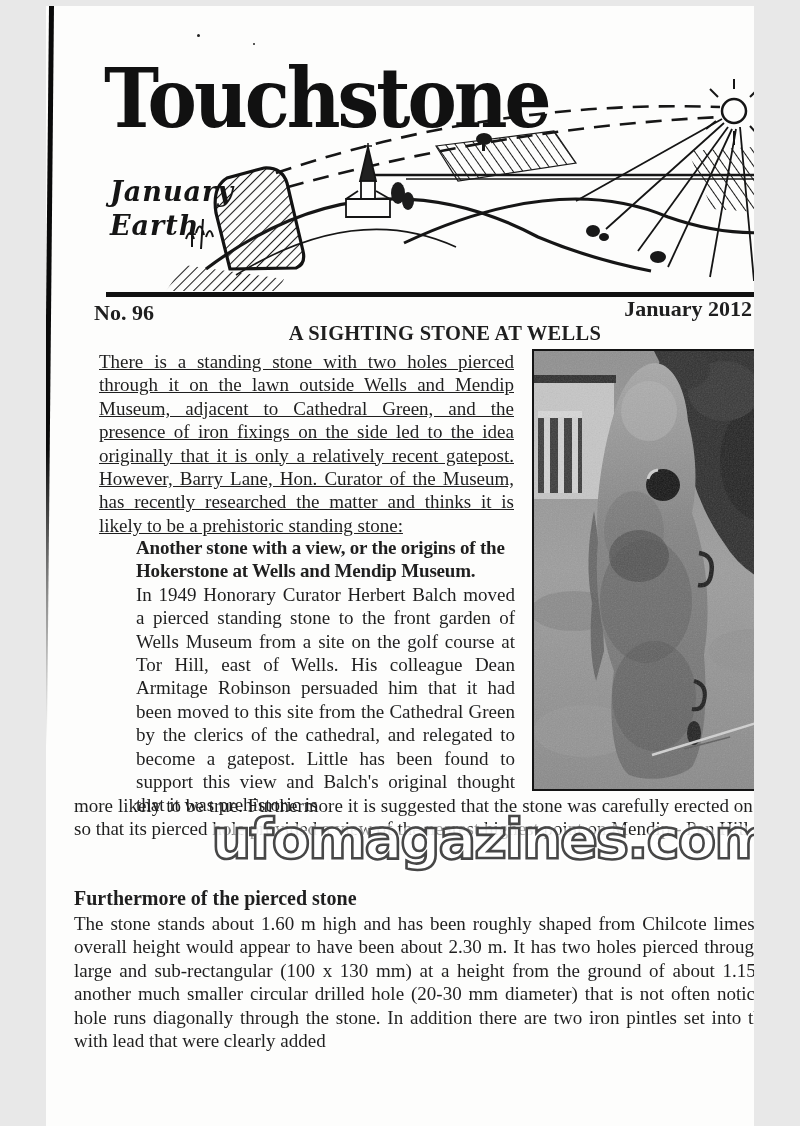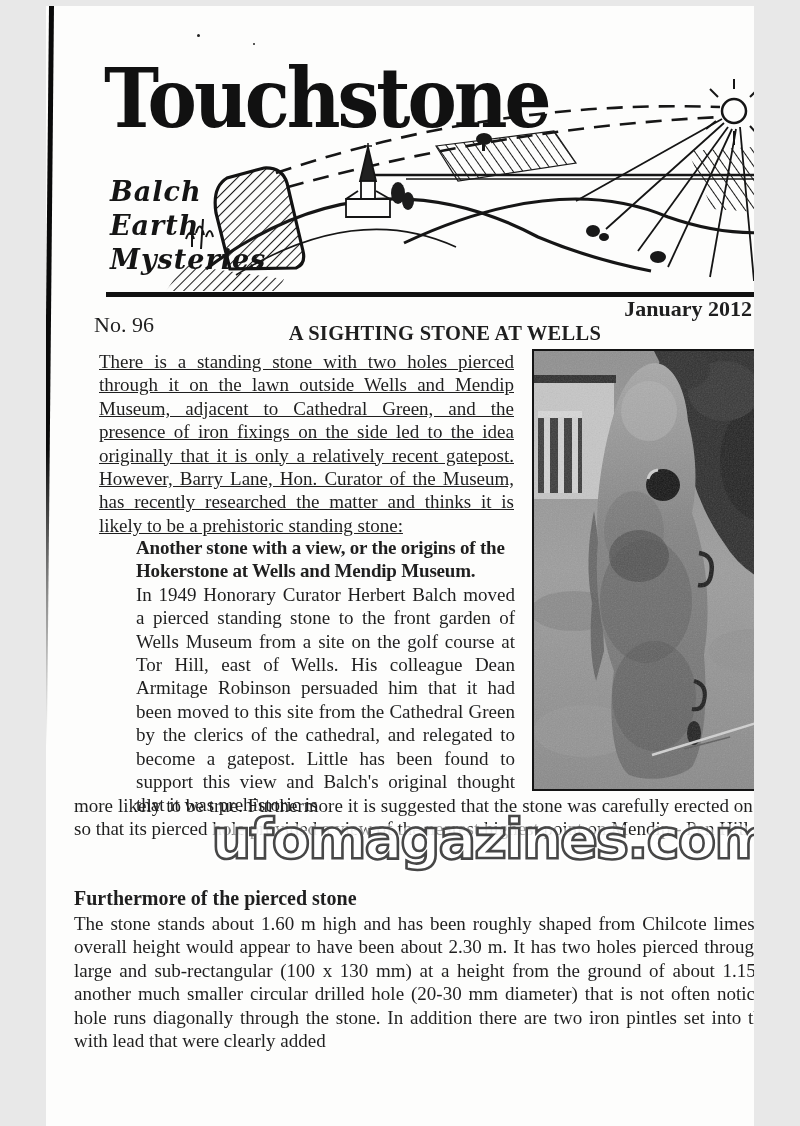--- a/index.html
+++ b/index.html
@@ -22,21 +22,21 @@
     font-family:"DejaVu Serif",serif;font-weight:bold;font-size:74px;line-height:1;
     letter-spacing:-3px;color:#111;transform:scaleY(1.12);transform-origin:top left;
   }
   .sub{
     font-family:"DejaVu Serif",serif;font-style:italic;font-weight:bold;
     font-size:27px;color:#151515;letter-spacing:1px;line-height:1;
   }
   #mast-rule{left:60px;top:286px;width:712px;height:5px;background:#111;}
   
   #issue-row{left:48px;top:290px;width:658px;height:28px;}
-  #issue-number{position:absolute;left:0;top:16px;font-weight:normal;font-size:22px;}
+  #issue-number{position:absolute;left:0;top:4px;font-weight:bold;font-size:22px;}
   #issue-date{position:absolute;right:0;top:0;font-weight:bold;font-size:22px;}
   
   #article-title{left:28px;top:316px;width:742px;text-align:center;font-weight:bold;font-size:20.5px;letter-spacing:.3px;}
   .body-text{font-size:19px;line-height:23.4px;text-align:justify;}
   #intro{left:53px;top:344px;width:415px;text-decoration:underline;}
   #quote{left:90px;top:530px;width:379px;}
   #quote-heading{font-weight:bold;font-size:19px;line-height:23.4px;letter-spacing:-0.2px;text-align:left;}
   #quote-cont{left:28px;top:788px;width:744px;}
   #section-heading{left:28px;top:881px;font-weight:bold;font-size:20px;}
   #section-body{left:28px;top:906px;width:744px;}
@@ -126,23 +126,22 @@
     </g>
 
     <g>
       <path d="M 124 218 L 110 162 Q 106 136 121 127 L 158 117 Q 176 116 181 132 L 197 200 Q 200 213 190 217 Z" fill="url(#hatchA)" stroke="#131313" stroke-width="3.2"></path>
       <path d="M 80 188 q 4 -12 8 0 M 90 182 q 4 -14 8 2 M 100 186 q 4 -12 7 0 M 86 196 l 0 -26 M 95 198 l 2 -30" stroke="#141414" stroke-width="2" fill="none"></path>
       <polygon points="78,214 178,228 172,240 60,240" fill="url(#hatchA)"></polygon>
     </g>
   </svg>
 
   <div id="masthead-title" class="abs">Touchstone</div>
-  <div class="abs sub" style="left:64px;top:172px;">Balch</div>
+  <div class="abs sub" style="left:64px;top:172px;">January</div>
   <div class="abs sub" style="left:64px;top:206px;">Earth</div>
-  <div class="abs sub" style="left:64px;top:240px;">Mysteries</div>
 
   <div id="mast-rule" class="abs"></div>
 
   <div id="issue-row" class="abs">
     <span id="issue-number">No. 96</span>
     <span id="issue-date">January 2012</span>
   </div>
 
   <div id="article-title" class="abs">A SIGHTING STONE AT WELLS</div>
 

